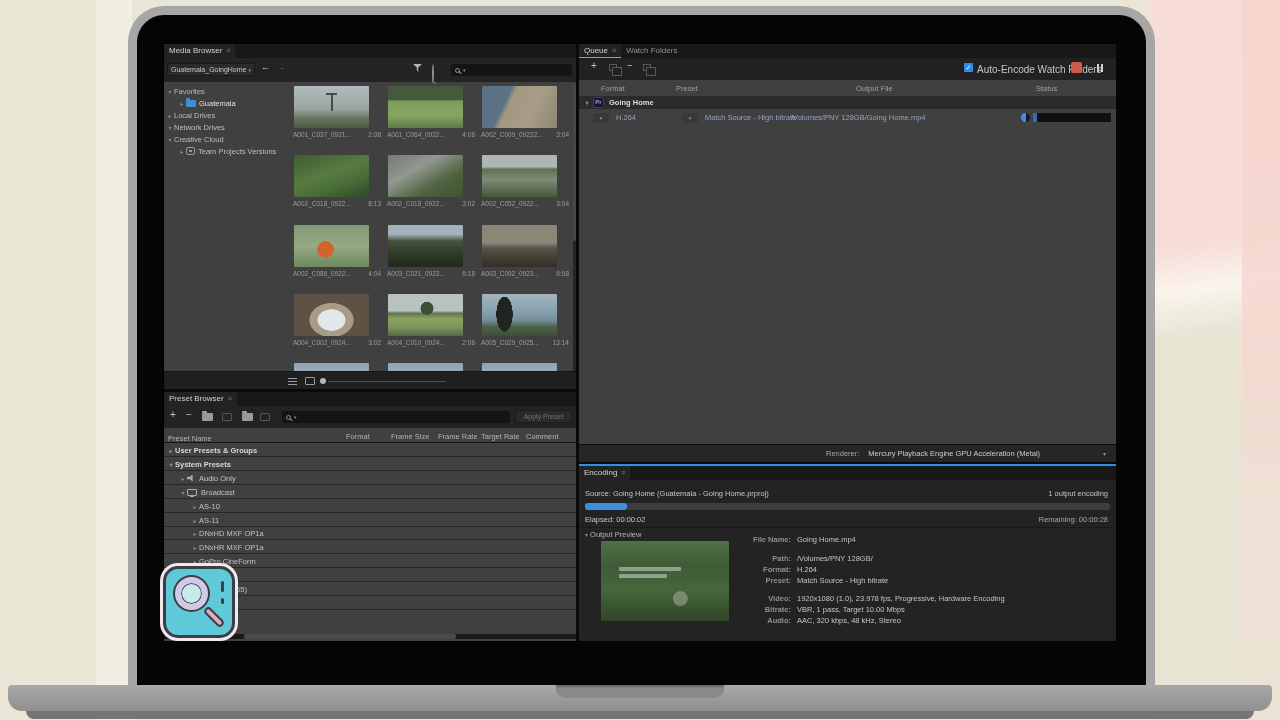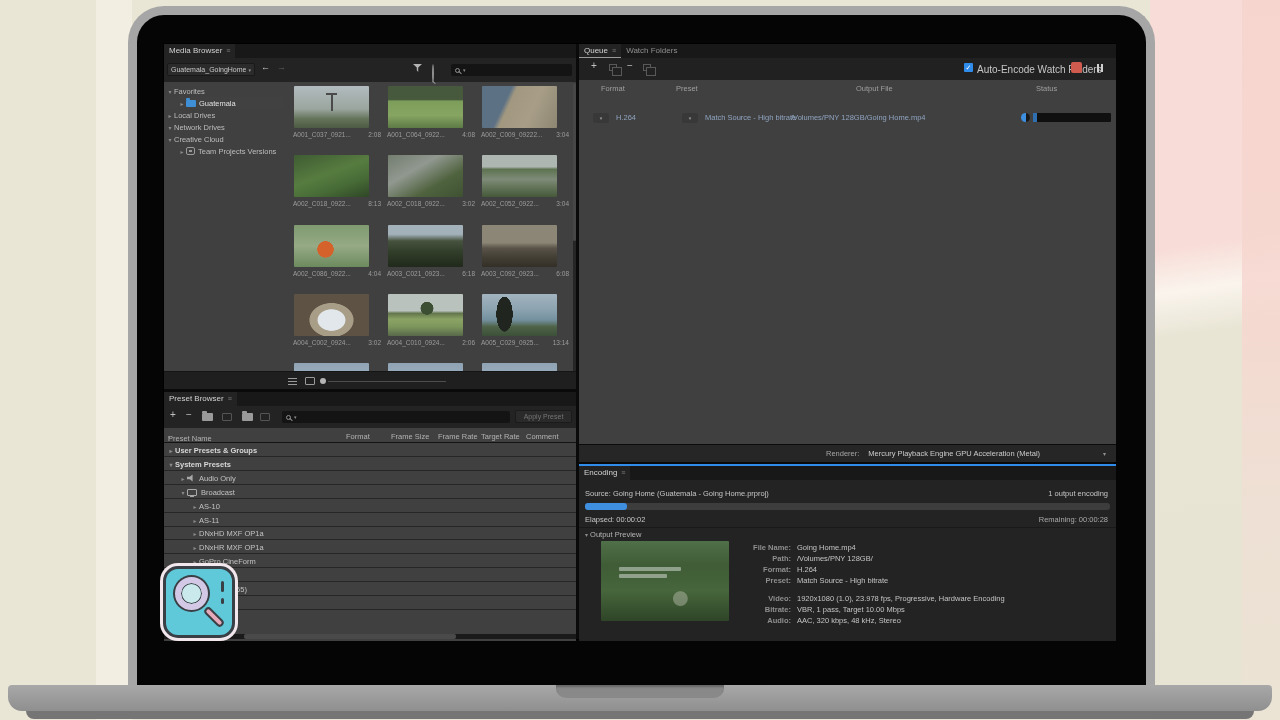--- a/index.html
+++ b/index.html
@@ -415,20 +415,25 @@
           <i></i>
           <i></i>
         </span>
     </div>
     <div class="qu-header">
       <span style="left:22px">Format</span>
       <span style="left:97px">Preset</span>
       <span style="left:277px">Output File</span>
       <span style="left:457px">Status</span>
     </div>
+    <div class="qu-group">
+      <span class="chev" style="margin-left:4px">▾</span>
+      <span class="pr-badge">Pr</span>
+      <span>Going Home</span>
+    </div>
     <div class="qu-item">
       <span class="chip" style="left:14px">▾</span>
       <span style="left:37px">H.264</span>
       <span class="chip" style="left:103px">▾</span>
       <span style="left:126px">Match Source - High bitrate</span>
       <span style="left:212px">/Volumes/PNY 128GB/Going Home.mp4</span>
       <span class="pie" style="left:442px;top:3px"></span>
       <span class="status-bar" style="left:454px;top:3px">
           <i></i>
         </span>
@@ -457,21 +462,21 @@
     <div class="en-sep"></div>
     <div class="en-line" style="left:6px;top:64px;color:#b5b5b5">
       <span class="chev">▾</span>
       <span>Output Preview</span>
     </div>
     <div class="preview">
       <span class="ovl" style="left:18px;top:26px;width:62px;height:4px"></span>
       <span class="ovl" style="left:18px;top:33px;width:48px;height:4px"></span>
     </div>
     <div id="en-details">
-        <div class="detail-row" style="top: 77px; padding-left: 19px;">
+        <div class="detail-row" style="top: 69px; padding-left: 19px;">
           <span class="dl">File Name:</span>
           <span class="dv">Going Home.mp4</span>
         </div>
         <div class="detail-row" style="top: 88px;">
           <span class="dl">Path:</span>
           <span class="dv">/Volumes/PNY 128GB/</span>
         </div>
         <div class="detail-row" style="top: 99px;">
           <span class="dl">Format:</span>
           <span class="dv">H.264</span>

